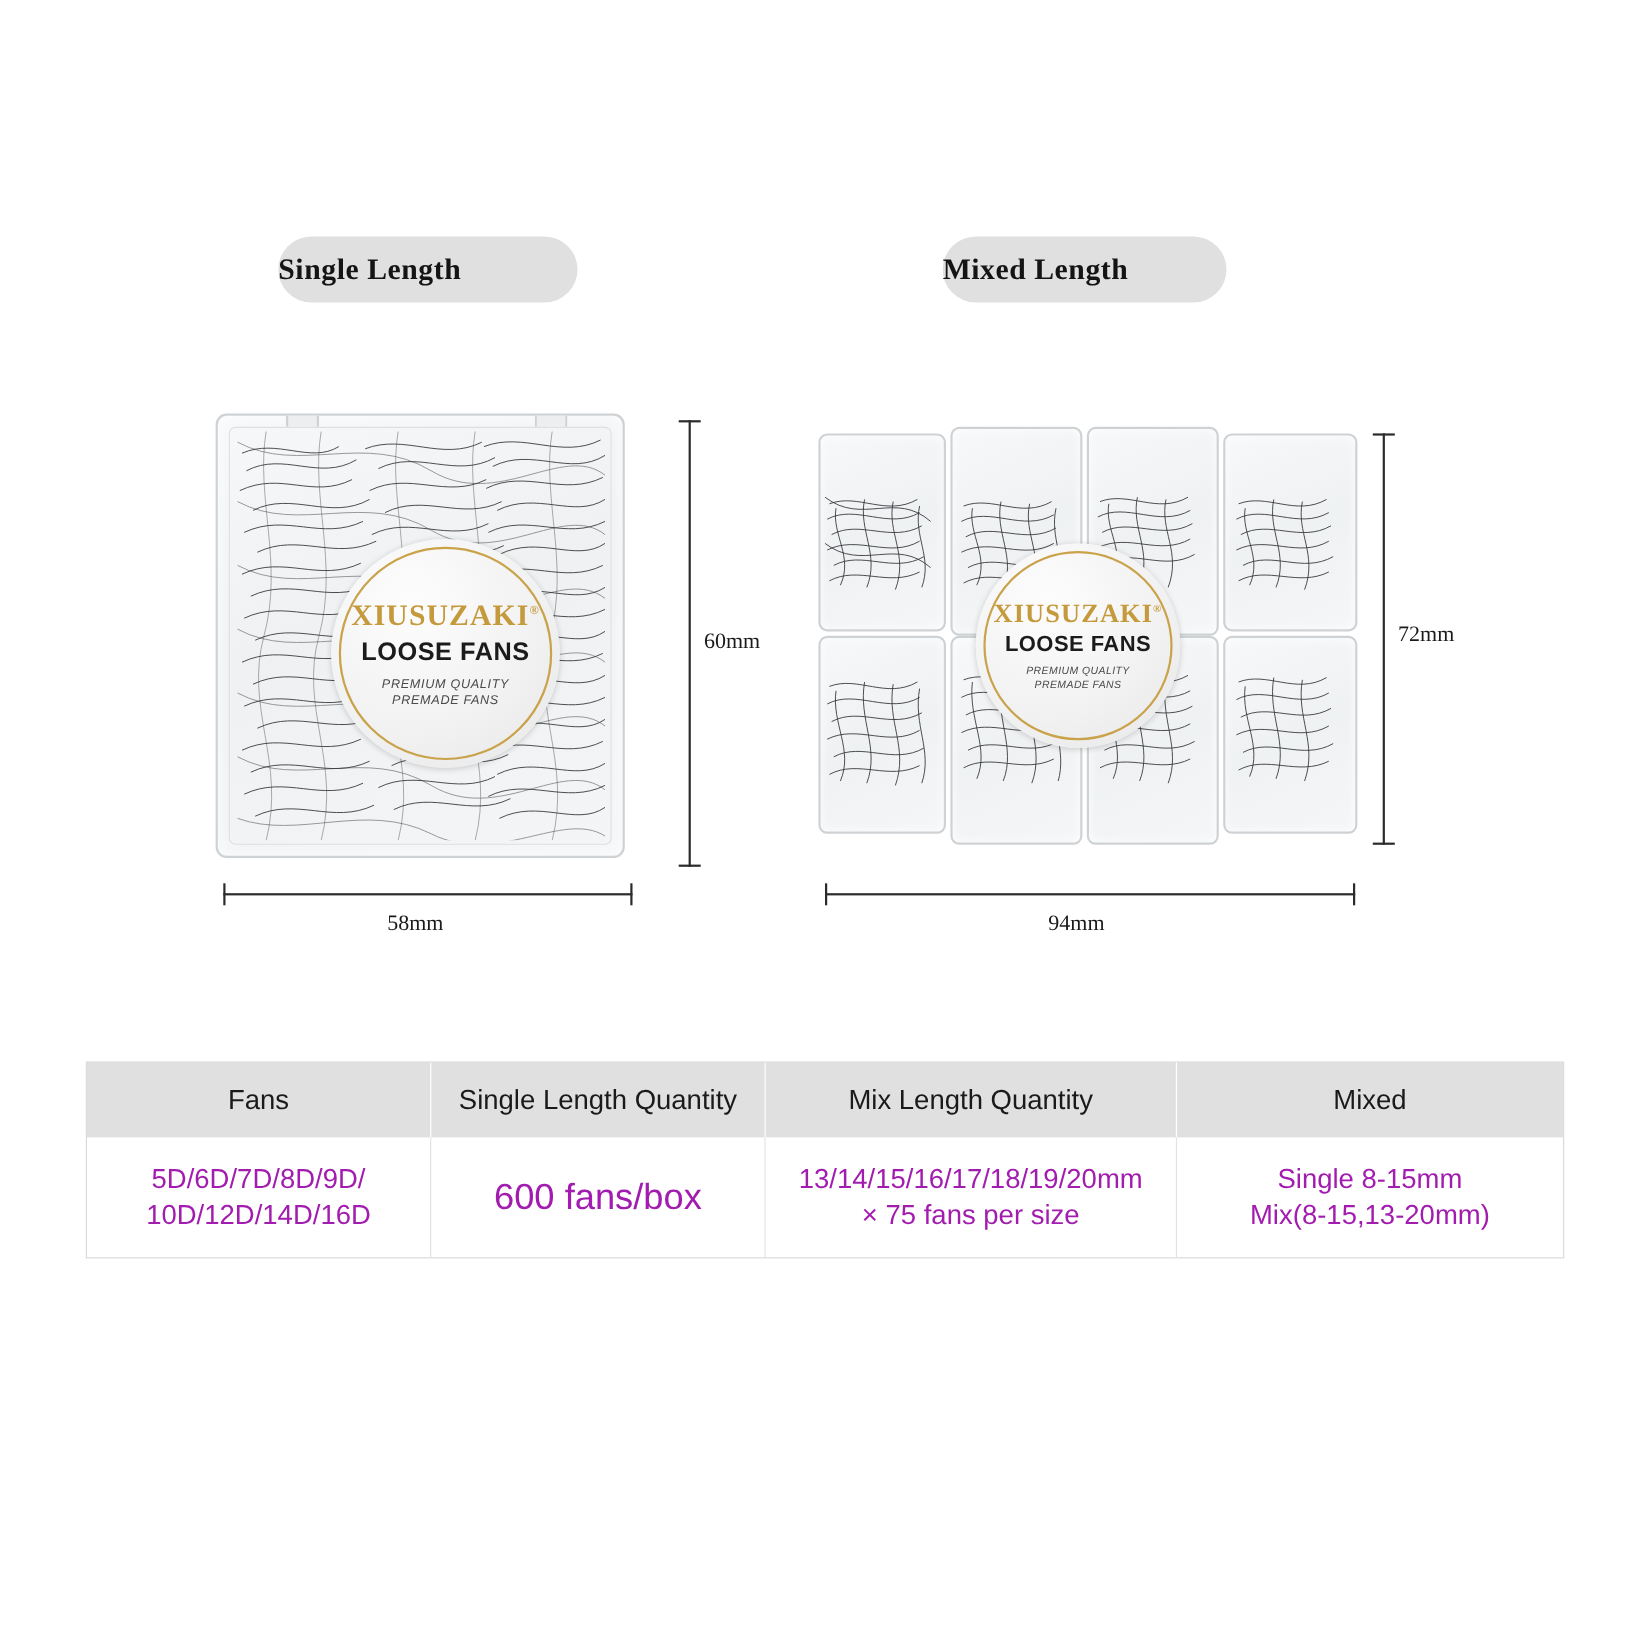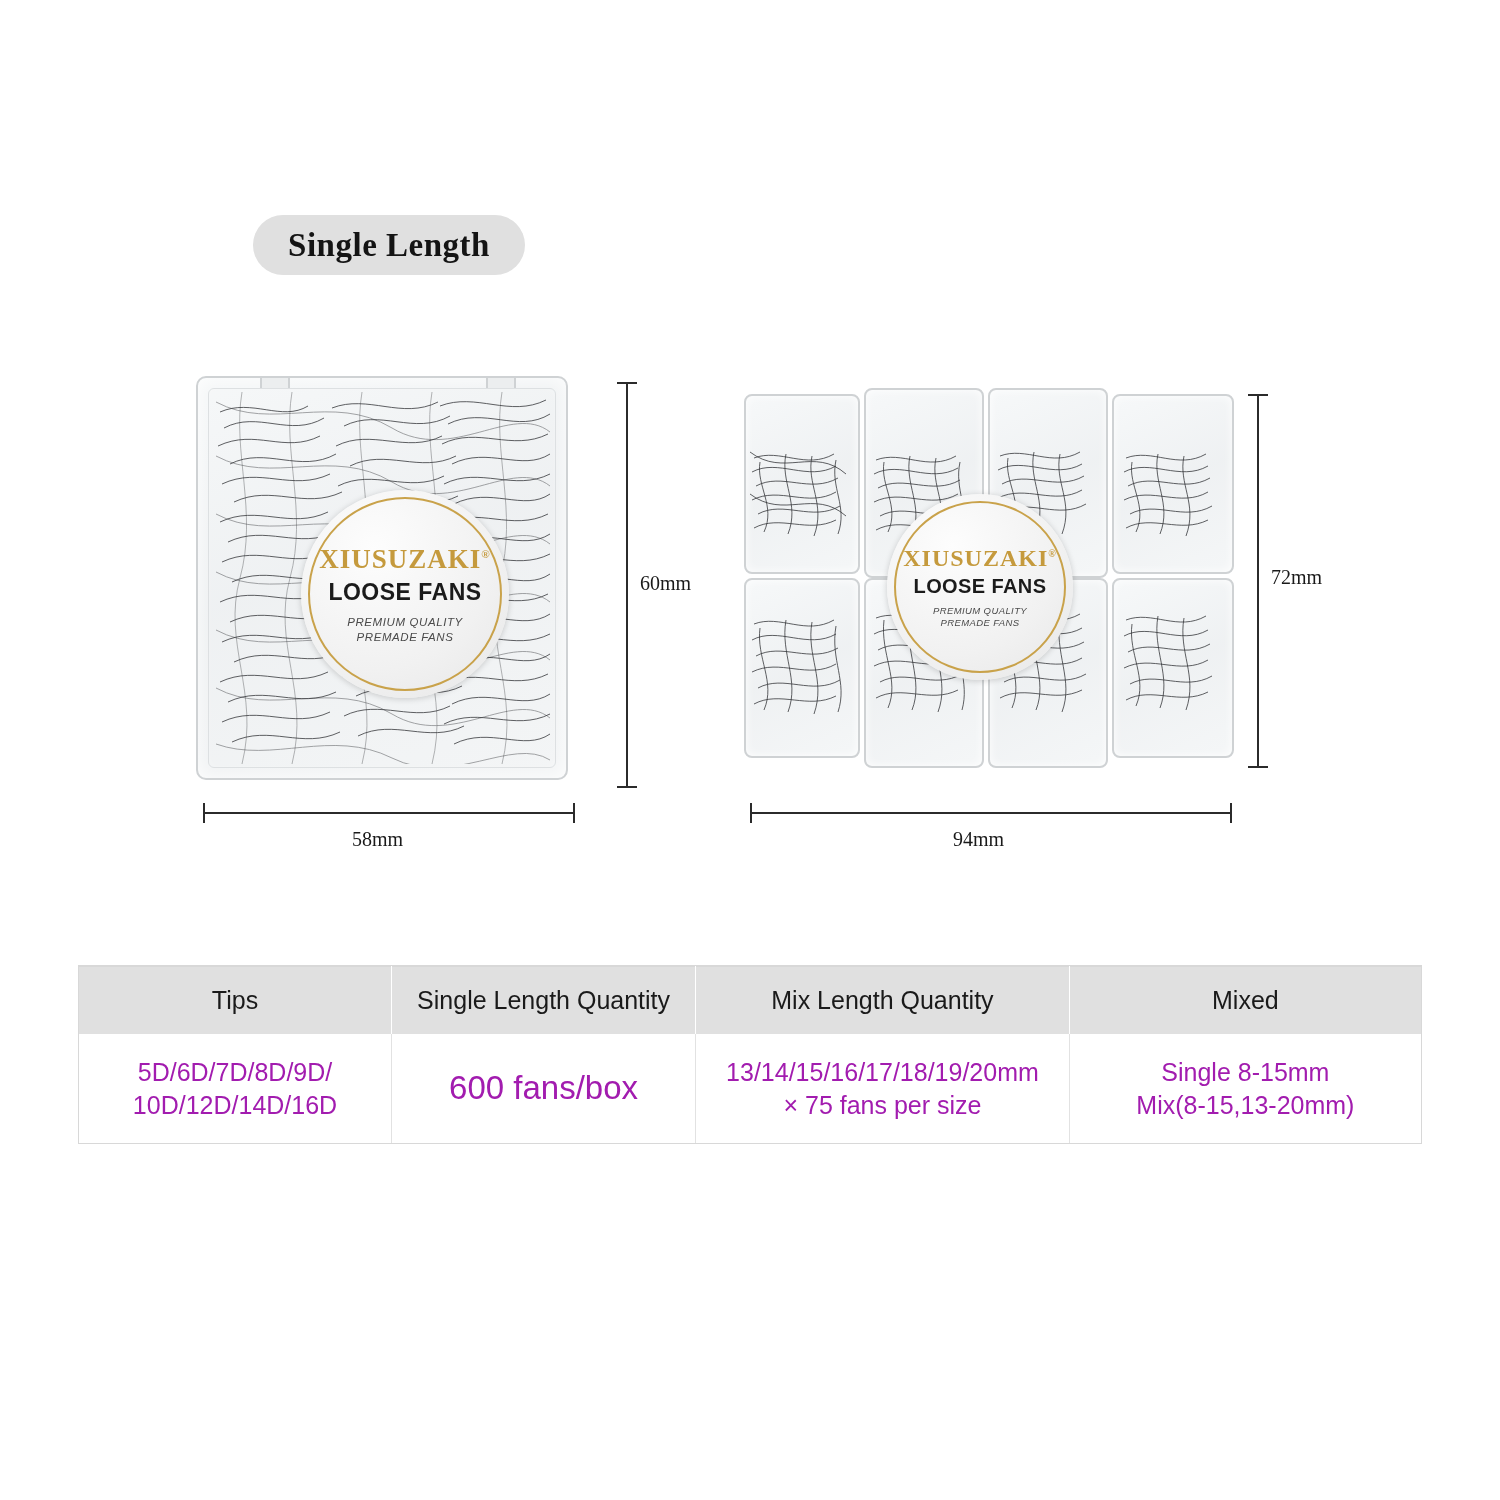--- a/index.html
+++ b/index.html
@@ -24,24 +24,23 @@
     width: 1500px;
     height: 62px;
   }
   .pill {
     position: absolute;
     height: 60px;
     border-radius: 32px;
     background: #e0e0e0;
     display: flex;
     align-items: center;
-    justify-content: center;
     font-family: "Liberation Serif", serif;
     font-weight: bold;
-    font-size: 33px;
+    font-size: 27px;
     letter-spacing: 0.5px;
     color: #141414;
   }
   .pill.single { left: 253px; width: 272px; }
   .pill.mixed  { left: 857px; width: 258px; }
 
   
   .panel {
     position: absolute;
   }
@@ -254,20 +253,23 @@
   .col4 { width: 26.3%; }
   .cell-lines span { display: block; }
   .big { font-size: 33px; }
 </style>
 </head>
 <body>
 
 <div class="pill-row">
   <div class="pill single">
     <span>Single Length</span>
+  </div>
+  <div class="pill mixed">
+    <span>Mixed Length</span>
   </div>
 </div>
 
 <div class="panel single">
   <div class="case-single">
     <div class="tab l"></div>
     <div class="tab r"></div>
     <div class="lash-fill">
       <svg width="340" height="372" viewBox="0 0 340 372" xmlns="http://www.w3.org/2000/svg">
         <g stroke="#15161a" stroke-width="0.8" fill="none" opacity="0.85">
@@ -508,21 +510,21 @@
 <div class="dim-v" style="left:1257px; top:394px; height:374px;"></div>
 <div class="dim-label" style="left:1271px; top:566px;">72mm</div>
 
 <div class="dim-h" style="left:750px; top:812px; width:482px;"></div>
 <div class="dim-label" style="left:953px; top:828px;">94mm</div>
 
 <div class="table-wrap">
   <table>
     <thead>
       <tr>
-        <th class="col1">Tips</th>
+        <th class="col1">Fans</th>
         <th class="col2">Single Length Quantity</th>
         <th class="col3">Mix Length Quantity</th>
         <th class="col4">Mixed</th>
       </tr>
     </thead>
     <tbody>
       <tr>
         <td class="cell-lines">
           <span>5D/6D/7D/8D/9D/</span>
           <span>10D/12D/14D/16D</span>

